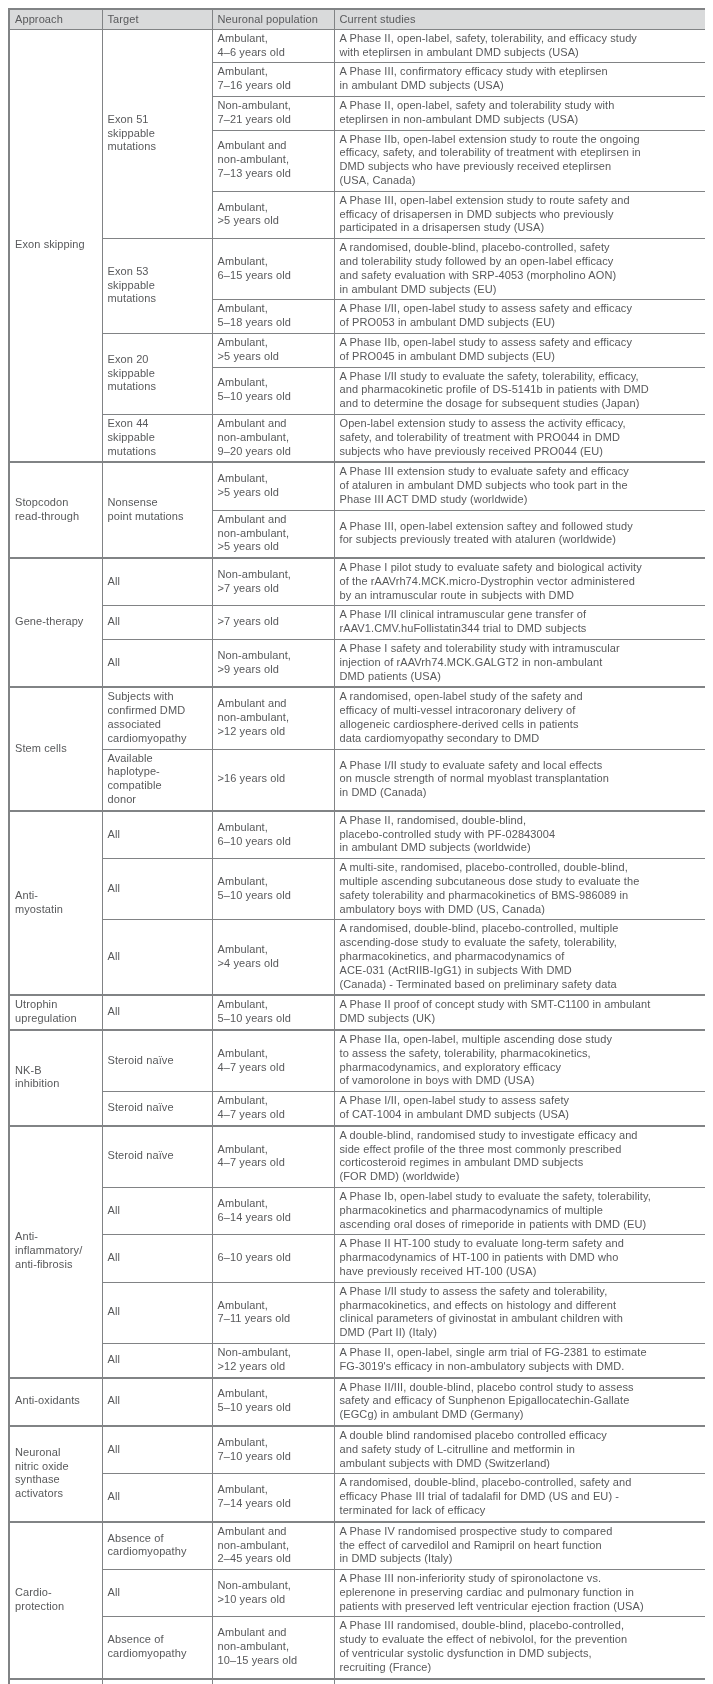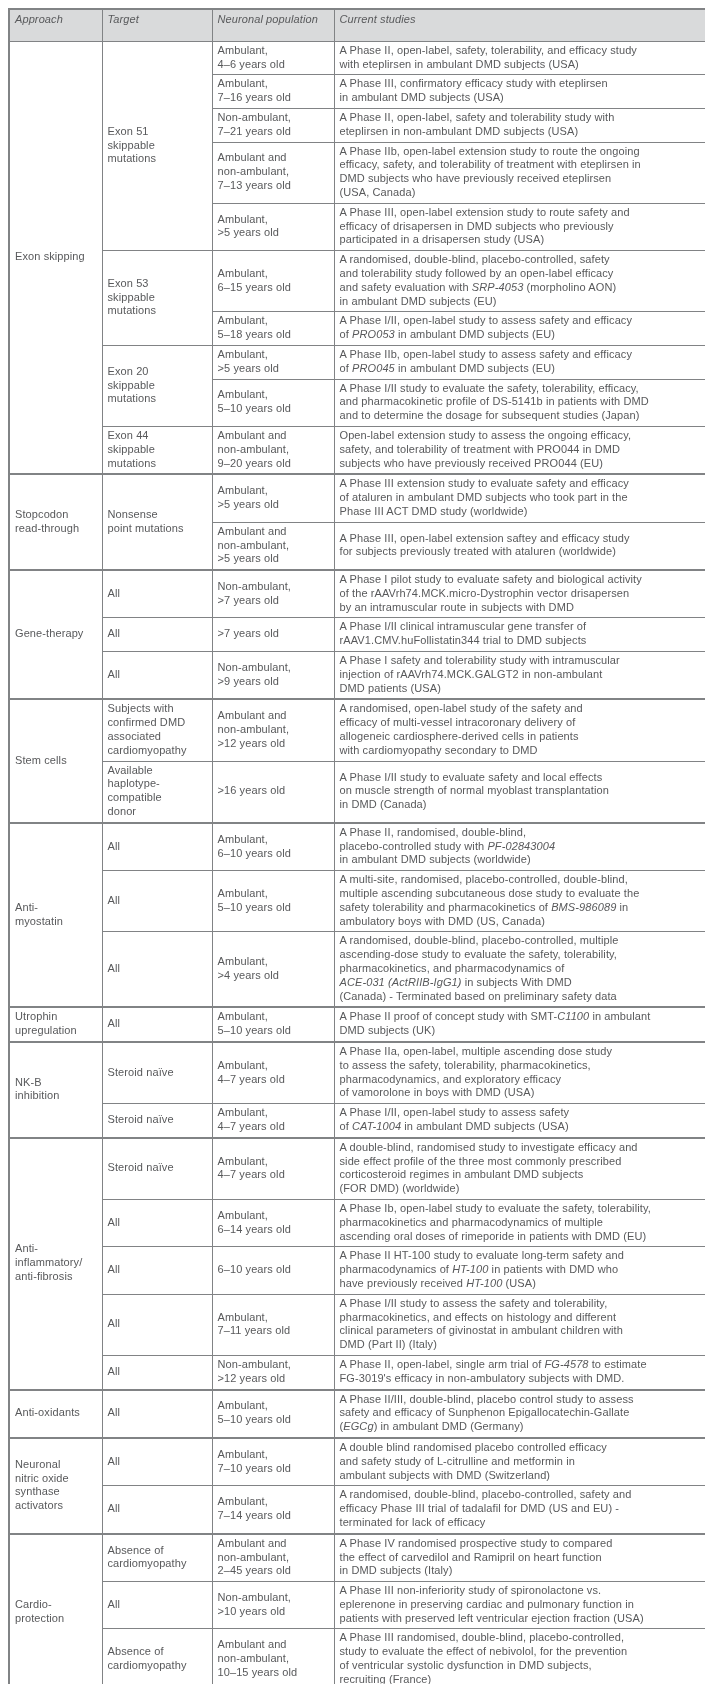--- a/index.html
+++ b/index.html
@@ -23,26 +23,25 @@
     letter-spacing:0.1px;
     padding:2px 4px 3px 5px;
     vertical-align:middle;
     text-align:left;
     font-weight:normal;
     overflow:hidden;
   }
   thead th{
     background:var(--header-bg);
     padding-top:3px;
-    padding-bottom:14px;
-    font-style:italic;
+    padding-bottom:2px;
   }
   tbody td{white-space:pre-line;}
   tr.section-start > td{border-top:2px solid var(--border);}
-  .it{font-style:italic;}
+  .it{}
 </style>
 </head>
 <body>
 
 <div class="page">
   <table class="trials">
     <colgroup>
       <col style="width:93px">
       <col style="width:110px">
       <col style="width:122px">
@@ -128,49 +127,49 @@
 and pharmacokinetic profile of DS-5141b in patients with DMD
 and to determine the dosage for subsequent studies (Japan)</span></td>
         </tr>
         <tr>
           <td rowspan="1">Exon 44
 skippable
 mutations</td>
           <td>Ambulant and
 non-ambulant,
 9–20 years old</td>
-          <td><span>Open-label extension study to assess the ongoing efficacy,
+          <td><span>Open-label extension study to assess the activity efficacy,
 safety, and tolerability of treatment with PRO044 in DMD
 subjects who have previously received PRO044 (EU)</span></td>
         </tr>
         <tr class="section-start">
           <td rowspan="2">Stopcodon
 read-through</td>
           <td rowspan="2">Nonsense
 point mutations</td>
           <td>Ambulant,
 &gt;5 years old</td>
           <td><span>A Phase III extension study to evaluate safety and efficacy
 of ataluren in ambulant DMD subjects who took part in the
 Phase III ACT DMD study (worldwide)</span></td>
         </tr>
         <tr>
           <td>Ambulant and
 non-ambulant,
 &gt;5 years old</td>
-          <td><span>A Phase III, open-label extension saftey and efficacy study
+          <td><span>A Phase III, open-label extension saftey and followed study
 for subjects previously treated with ataluren (worldwide)</span></td>
         </tr>
         <tr class="section-start">
           <td rowspan="3">Gene-therapy</td>
           <td rowspan="1">All</td>
           <td>Non-ambulant,
 &gt;7 years old</td>
           <td><span>A Phase I pilot study to evaluate safety and biological activity
-of the rAAVrh74.MCK.micro-Dystrophin vector drisapersen
+of the rAAVrh74.MCK.micro-Dystrophin vector administered
 by an intramuscular route in subjects with DMD</span></td>
         </tr>
         <tr>
           <td rowspan="1">All</td>
           <td>&gt;7 years old</td>
           <td><span>A Phase I/II clinical intramuscular gene transfer of
 rAAV1.CMV.huFollistatin344 trial to DMD subjects</span></td>
         </tr>
         <tr>
           <td rowspan="1">All</td>
@@ -185,21 +184,21 @@
           <td rowspan="1">Subjects with
 confirmed DMD
 associated
 cardiomyopathy</td>
           <td>Ambulant and
 non-ambulant,
 &gt;12 years old</td>
           <td><span>A randomised, open-label study of the safety and
 efficacy of multi-vessel intracoronary delivery of
 allogeneic cardiosphere-derived cells in patients
-with cardiomyopathy secondary to DMD</span></td>
+data cardiomyopathy secondary to DMD</span></td>
         </tr>
         <tr>
           <td rowspan="1">Available
 haplotype-
 compatible
 donor</td>
           <td>&gt;16 years old</td>
           <td><span>A Phase I/II study to evaluate safety and local effects
 on muscle strength of normal myoblast transplantation
 in DMD (Canada)</span></td>
@@ -293,21 +292,21 @@
 7–11 years old</td>
           <td><span>A Phase I/II study to assess the safety and tolerability,
 pharmacokinetics, and effects on histology and different
 clinical parameters of givinostat in ambulant children with
 DMD (Part II) (Italy)</span></td>
         </tr>
         <tr>
           <td rowspan="1">All</td>
           <td>Non-ambulant,
 &gt;12 years old</td>
-          <td><span>A Phase II, open-label, single arm trial of </span><span class="it">FG-4578</span><span> to estimate
+          <td><span>A Phase II, open-label, single arm trial of </span><span class="it">FG-2381</span><span> to estimate
 FG-3019's efficacy in non-ambulatory subjects with DMD.</span></td>
         </tr>
         <tr class="section-start">
           <td rowspan="1">Anti-oxidants</td>
           <td rowspan="1">All</td>
           <td>Ambulant,
 5–10 years old</td>
           <td><span>A Phase II/III, double-blind, placebo control study to assess
 safety and efficacy of Sunphenon Epigallocatechin-Gallate
 (</span><span class="it">EGCg</span><span>) in ambulant DMD (Germany)</span></td>

